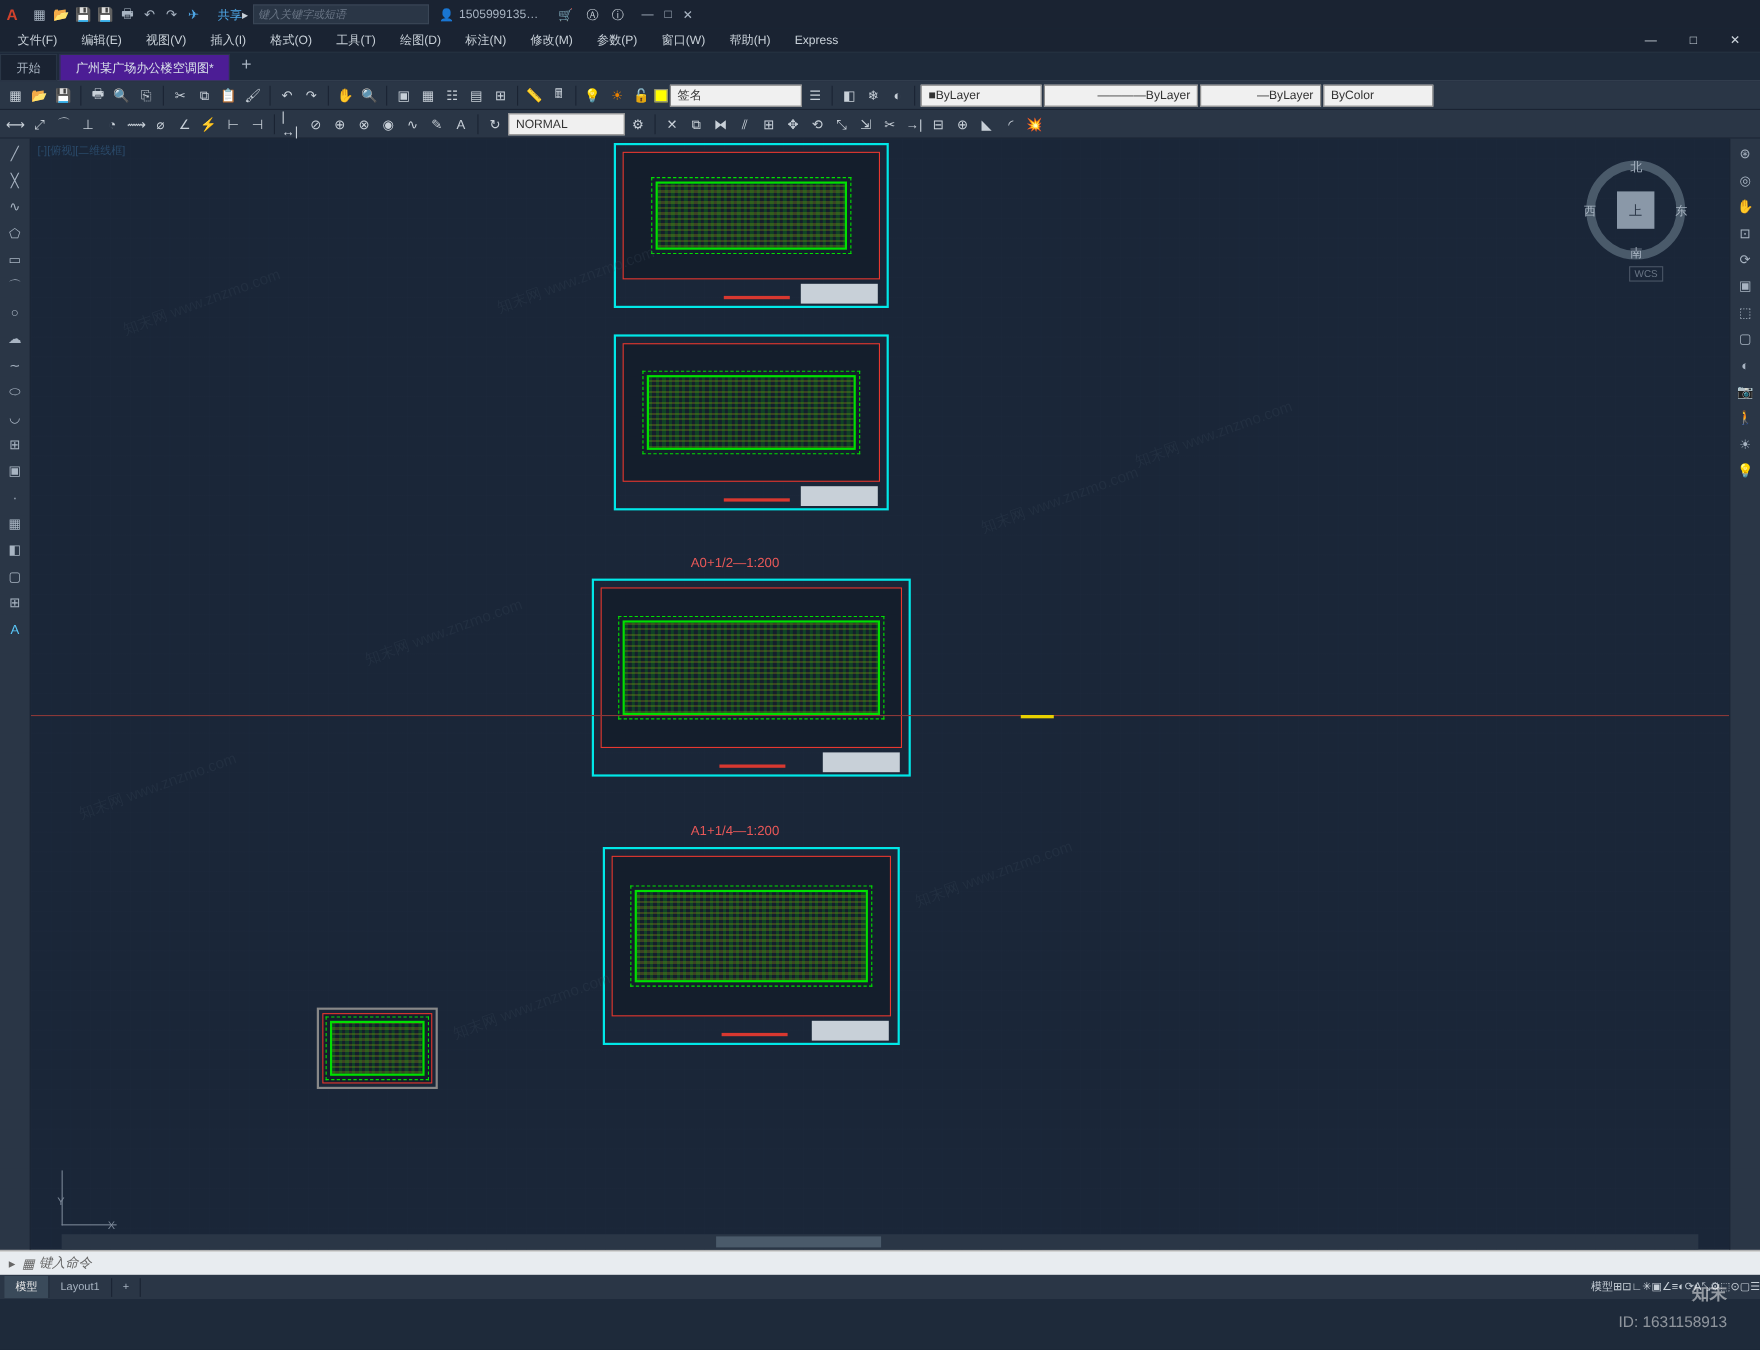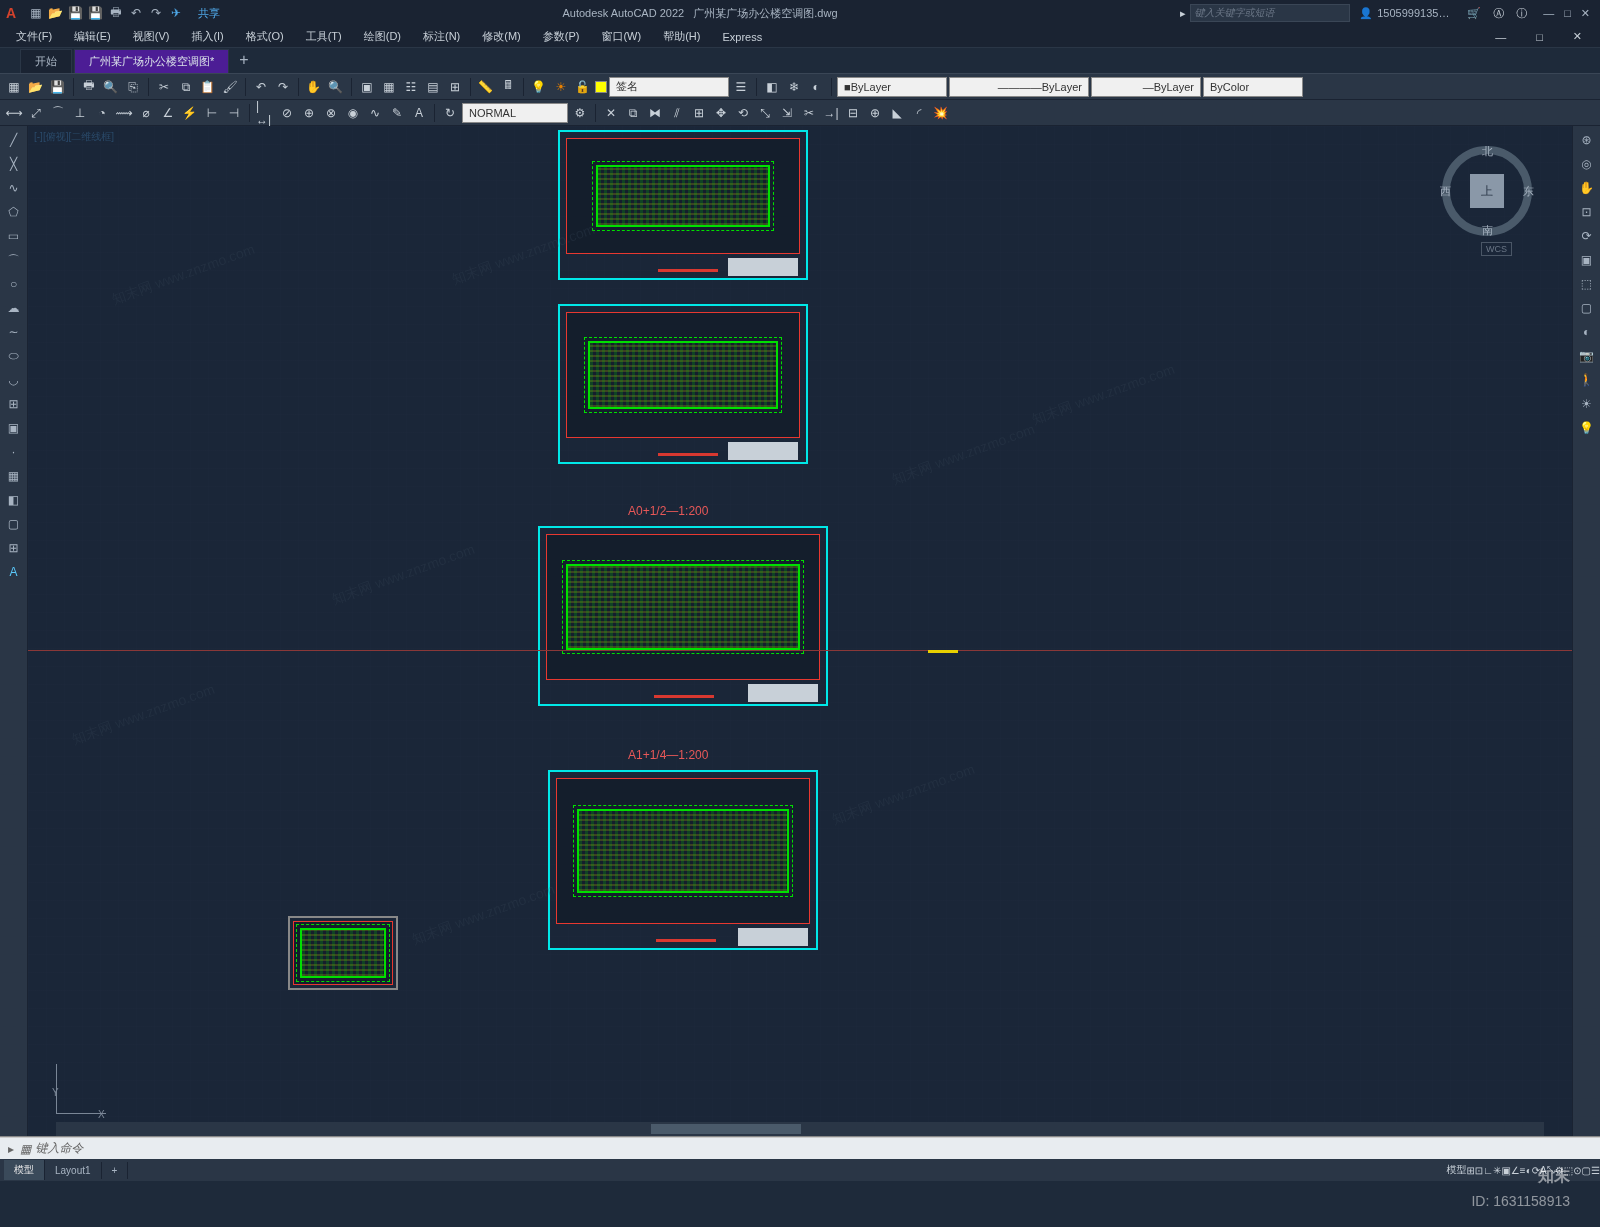--- a/index.html
+++ b/index.html
@@ -14,21 +14,21 @@
 .titlebar .center { flex: 1; text-align: center; color: #a8b4c2; }
 .titlebar .search { width: 160px; height: 18px; background: #2a3646; border: 1px solid #3a4656; margin-right: 10px; font-size: 10px; font-style: italic; color: #6a7686; padding: 0 4px; display: flex; align-items: center; }
 .titlebar .user { color: #a8b4c2; margin-right: 12px; }
 .titlebar .winctl { display: flex; gap: 10px; padding: 0 10px; color: #a8b4c2; }
 
 
 .menubar { height: 22px; background: #1a2332; display: flex; align-items: center; font-size: 11px; padding-left: 6px; gap: 2px; border-bottom: 1px solid #2a3646; }
 .menubar span { padding: 2px 10px; color: #c8d0d8; }
 
 
-.filetabs { height: 26px; background: #1e2a3a; display: flex; align-items: flex-end; padding-left: 20px; border-bottom: 1px solid #3a4656; }
+.filetabs { height: 26px; background: #1e2a3a; display: flex; align-items: flex-end; padding-left: 0; border-bottom: 1px solid #3a4656; }
 .filetabs .tab { padding: 4px 14px; font-size: 11px; color: #a8b4c2; background: #1a2332; border: 1px solid #2a3646; border-bottom: none; margin-right: 2px; }
 .filetabs .tab.active { background: #4c1d95; color: #d8e0e8; }
 .filetabs .plus { padding: 4px 8px; color: #a8b4c2; }
 
 
 .toolbar-row { height: 26px; background: #2a3646; border-bottom: 1px solid #1a2332; display: flex; align-items: center; padding: 0 4px; gap: 2px; }
 .tb-ico { width: 20px; height: 20px; display: inline-flex; align-items: center; justify-content: center; font-size: 12px; color: #c8d0d8; border: 1px solid transparent; }
 .tb-sep { width: 1px; height: 18px; background: #1a2332; margin: 0 3px; }
 .tb-dd { height: 20px; background: #f0f0f0; color: #333; border: 1px solid #888; font-size: 11px; padding: 0 6px; display: flex; align-items: center; }
 .layer-sw { display: flex; align-items: center; gap: 2px; }
@@ -95,23 +95,20 @@
     <span>▦</span>
     <span>📂</span>
     <span>💾</span>
     <span>💾</span>
     <span>🖶</span>
     <span>↶</span>
     <span>↷</span>
     <span style="color:#4fa8e8">✈</span>
   </div>
   <span class="share">共享</span>
-  <div class="center">
-    <span>Autodesk AutoCAD 2022</span>&nbsp;&nbsp;&nbsp;<span>广州某广场办公楼空调图.dwg</span>
-  </div>
   <span style="margin-right:4px">▸</span>
   <div class="search">键入关键字或短语</div>
   <span style="margin-right:4px">👤</span>
   <span class="user">1505999135…</span>
   <span style="margin:0 6px">🛒</span>
   <span style="margin:0 6px">Ⓐ</span>
   <span style="margin:0 6px">ⓘ</span>
   <div class="winctl">
     <span>—</span>
     <span>□</span>

